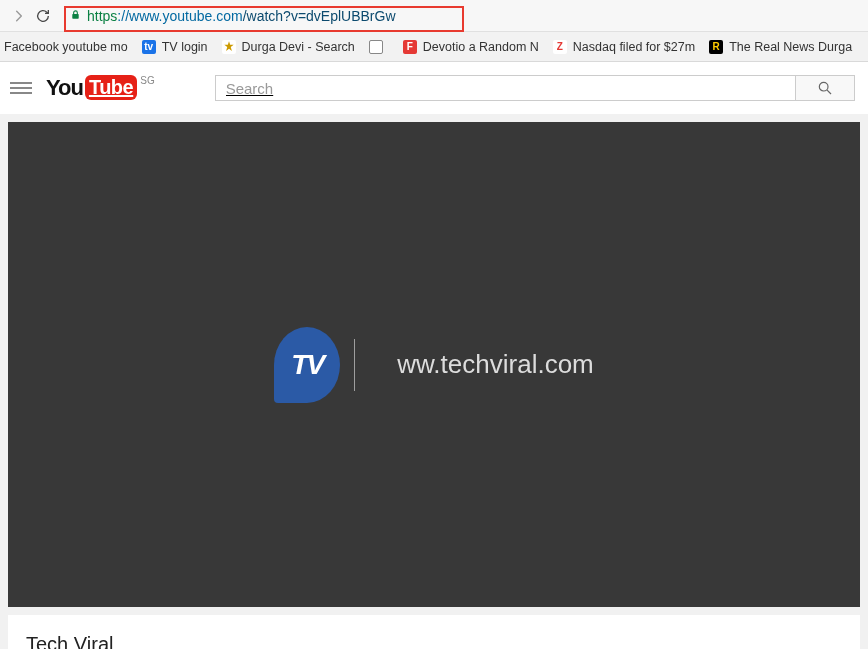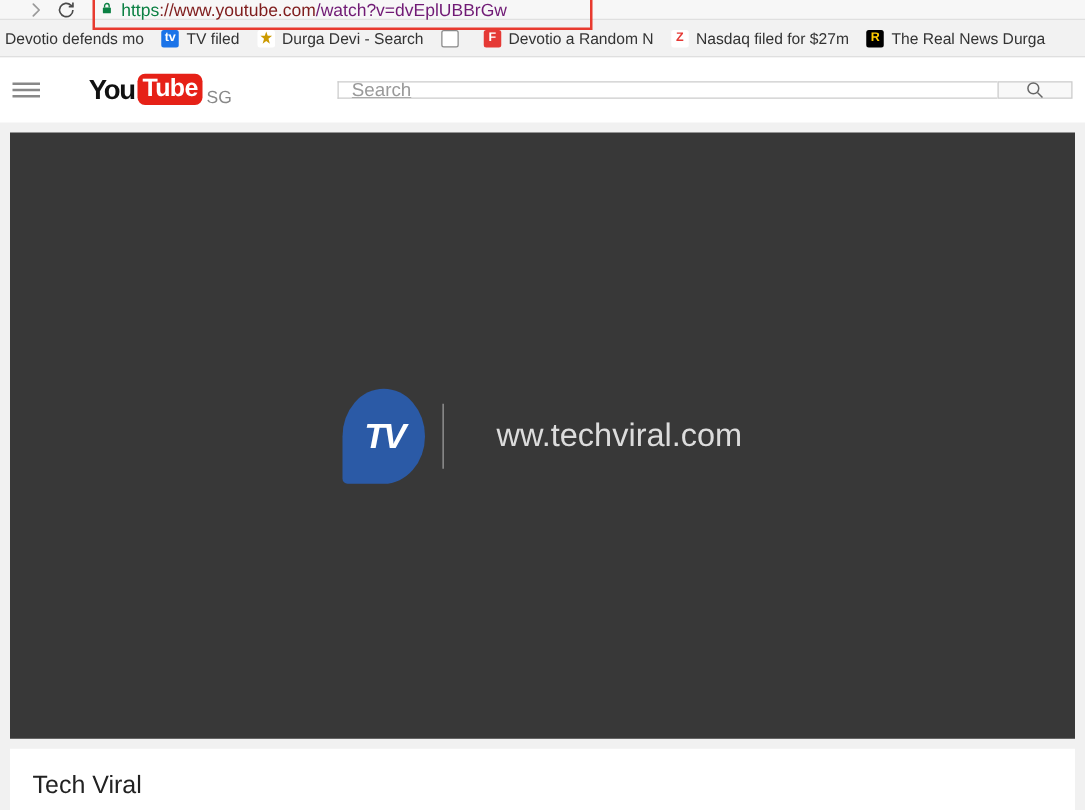--- a/index.html
+++ b/index.html
@@ -1,47 +1,47 @@
 <!DOCTYPE html>
 <html><head>
 <meta charset="utf-8">
 <style>
   * { box-sizing: border-box; margin: 0; padding: 0; }
   body { font-family: Arial, sans-serif; background: #fff; width: 868px; height: 649px; overflow: hidden; }
 
   
-  .browser-bar { display: flex; align-items: center; height: 16px; padding: 0 16px; border-bottom: 1px solid #e0e0e0; background: #f7f7f7; }
+  .browser-bar { display: flex; align-items: center; height: 32px; padding: 0 6px; border-bottom: 1px solid #e0e0e0; background: #f7f7f7; }
   .browser-bar .nav-arrow { width: 18px; height: 18px; display: flex; align-items: center; justify-content: center; color: #8a8a8a; margin: 0 4px; font-size: 15px; }
   .reload { width: 18px; height: 18px; display:flex; align-items:center; justify-content:center; color:#4a4a4a; margin: 0 6px 0 2px; }
   .url-wrap { flex: 1; display:flex; align-items:center; margin: 0 6px; position: relative; }
   .url-highlight { position:absolute; left:0; top:-2px; height:26px; border:2px solid #e83a2f; width:400px; pointer-events:none; }
   .lock { color: #0b8043; font-size: 12px; margin-right: 6px; margin-left:6px; }
   .url { display:inline-flex; align-items:center; font-size:14px; color:#111; }
-  .url .host { color:#7f1d1d; }
+  .url .host { color:#0369a1; }
   .url .proto { color:#0b8043; }
-  .url .path { color:#701a75; }
+  .url .path { color:#0c4a6e; }
 
   .bookmarks { display:flex; align-items:center; height:30px; padding: 0 4px; border-bottom:1px solid #d9d9d9; background:#f2f2f2; font-size:12.5px; color:#333; overflow:hidden; }
   .bm { display:flex; align-items:center; margin-right:14px; white-space:nowrap; cursor:pointer; }
   .bm .ico { width:14px; height:14px; margin-right:6px; display:flex; align-items:center; justify-content:center; font-size:10px; border-radius:2px; }
   .ico-tv { background:#1a73e8; color:#fff; font-weight:bold; border-radius:50%; }
   .ico-f  { background:#e53935; color:#fff; font-weight:bold; }
   .ico-z  { background:#fff; color:#e53935; font-weight:bold; }
   .ico-r  { background:#000; color:#ffcc00; font-weight:bold; }
   .ico-doc{ border:1px solid #888; background:#fff; }
   .ico-dd { background:#fff; }
 
-  .yt-header { display:flex; align-items:center; height:52px; padding: 0 10px; background:#fff;gap:25px; }
+  .yt-header { display:flex; align-items:center; height:52px; padding: 0 10px; background:#fff; }
   .menu-btn { width:22px; height:22px; display:flex; flex-direction:column; justify-content:center; gap:3px; margin-right:14px; cursor:pointer; }
   .menu-btn span { height:2px; background:#888; display:block; }
   .yt-logo { display:flex; align-items:flex-start; margin-right: 60px; }
   .yt-you { font-family: Arial Black, Arial, sans-serif; font-weight:900; font-size:22px; letter-spacing:-1px; color:#111; }
-  .yt-tube { background:#e62117; color:#fff; font-family: Arial Black, Arial, sans-serif; font-weight:900; font-size:20px; border-radius:6px; padding:0 4px 1px 4px; margin-left:2px; line-height:24px; letter-spacing:-0.5px;}
-  .yt-sg { font-size:14px; color:#888; margin-left:3px; margin-top:10px; }
-  .search-wrap { flex:1; display:flex; height:14px; max-width:640px;text-decoration:underline; }
+  .yt-tube { background:#e62117; color:#fff; font-family: Arial Black, Arial, sans-serif; font-weight:900; font-size:20px; border-radius:6px; padding:0 4px 1px 4px; margin-left:2px; line-height:24px; letter-spacing:-0.5px;text-decoration:underline;}
+  .yt-sg { font-size:10px; color:#888; margin-left:3px; margin-top:0px; }
+  .search-wrap { flex:1; display:flex; height:26px; max-width:640px;text-decoration:underline; }
   .search-input { flex:1; border:1px solid #ccc; border-right:none; padding:0 10px; font-size:15px; color:#555; outline:none; }
   .search-input::placeholder { color:#999; }
   .search-btn { width:60px; border:1px solid #ccc; background:#f8f8f8; display:flex; align-items:center; justify-content:center; color:#555; cursor:pointer; }
 
   .page-body { background:#f1f1f1; padding:8px 8px 0 8px; }
   .video-player { width:100%; height:485px; background:#383838; display:flex; align-items:center; justify-content:center; position:relative; }
   .tv-logo-wrap { display:flex; align-items:center; gap:14px; }
   .tv-bubble { width:66px; height:76px; background:#2b5aa6; border-radius: 50% 50% 50% 4px; position:relative; display:flex; align-items:center; justify-content:center; }
   .tv-text { color:#fff; font-weight:900; font-style:italic; font-size:28px; font-family: Arial Black, Arial, sans-serif; letter-spacing:-2px; }
   .tv-bar { width:1px; height:52px; background:#9e9e9e; }
@@ -76,25 +76,25 @@
     <span class="url">
       <span class="proto">https</span>
       <span class="host">://www.youtube.com</span>
       <span class="path">/watch?v=dvEplUBBrGw</span>
     </span>
   </div>
 </div>
 
 <div class="bookmarks">
   <div class="bm">
-    <span>Devotio defends mo</span>
+    <span>Facebook youtube mo</span>
   </div>
   <div class="bm">
     <span class="ico ico-tv">tv</span>
-    <span>TV filed</span>
+    <span>TV login</span>
   </div>
   <div class="bm">
     <span class="ico ico-dd">
       <svg width="14" height="14" viewBox="0 0 24 24">
           <path d="M12 2l2 6h6l-5 4 2 7-5-4-5 4 2-7-5-4h6z" fill="#cc9a00"></path>
         </svg>
     </span>
     <span>Durga Devi - Search</span>
   </div>
   <div class="bm">

